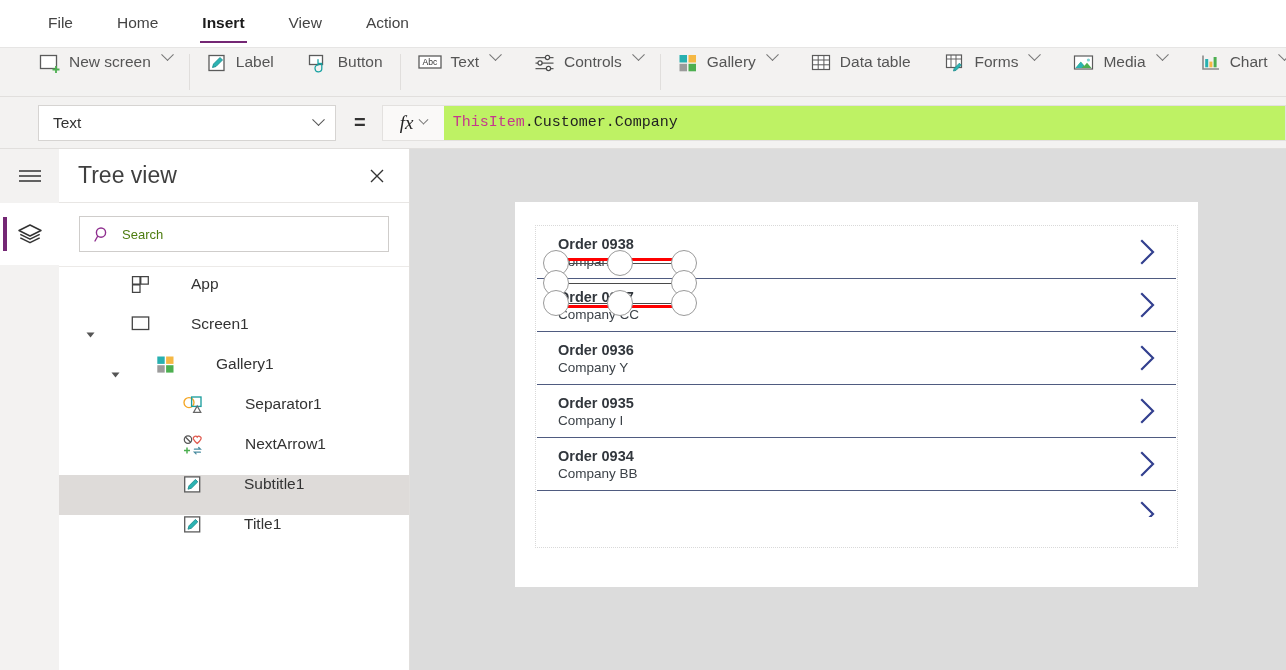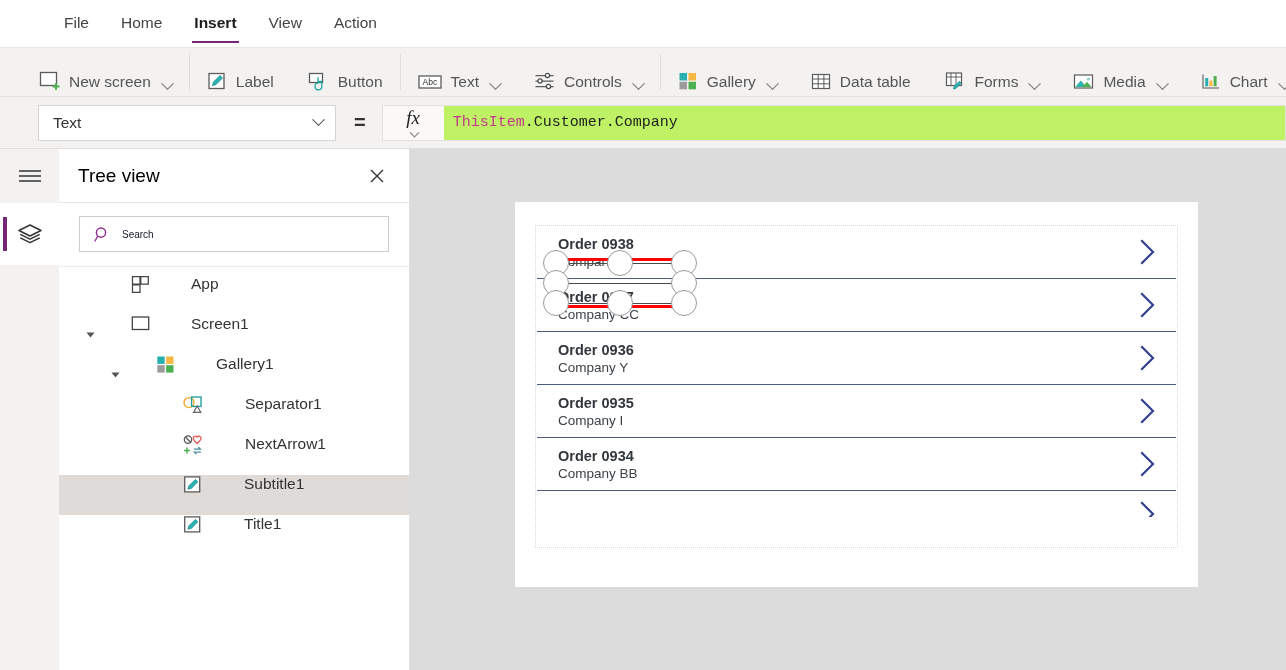--- a/index.html
+++ b/index.html
@@ -12,23 +12,22 @@
     -webkit-font-smoothing: antialiased;
   }
 
   
   .menubar {
     height: 47px;
     background: #ffffff;
     display: flex;
     align-items: center;
     padding-left: 32px;
-    gap: 0px;
+    gap: 12px;
     position: relative;
-    margin-left: 16px;
   }
   .menu-item {
     font-size: 15.5px;
     color: #444444;
     padding: 0 16px;
     line-height: 46px;
     height: 47px;
     cursor: pointer;
     position: relative;
     white-space: nowrap;
@@ -52,21 +51,21 @@
     border-top: 1px solid #e6e5e4;
     border-bottom: 1px solid #e1dfdd;
     display: flex;
     align-items: center;
     padding-left: 22px;
     overflow: hidden;
     white-space: nowrap;
   }
   .rb {
     display: flex;
-    align-items: flex-end;
+    align-items: flex-start;
     gap: 9px;
     padding: 0 17px;
     height: 38px;
     cursor: pointer;
     flex: none;
   }
   .rb .lbl {
     font-size: 15.5px;
     color: #555555;
     white-space: nowrap;
@@ -117,21 +116,20 @@
   .fxbtn {
     width: 62px; height: 36px;
     background: #faf9f8;
     border: 1px solid #e3e1df;
     border-right: none;
     display: flex;
     align-items: center;
     justify-content: center;
     gap: 3px;
     cursor: pointer;
-    flex-direction: column;
   }
   .fxbtn .fx {
     font-family: "Liberation Serif", serif;
     font-style: italic;
     font-size: 19px;
     color: #222;
   }
   .fxbtn .caret { width: 7px; height: 7px; border-width: 1.3px; }
   .formula-input {
     flex: 1;
@@ -202,22 +200,22 @@
   }
   .tree-head {
     height: 54px;
     display: flex;
     align-items: center;
     padding: 0 18px 0 19px;
     border-bottom: 1px solid #e8e6e4;
     flex: none;
   }
   .tree-title {
-    font-size: 19px;
-    color: #000000;
+    font-size: 23px;
+    color: #404040;
     flex: 1;
   }
   .close-x {
     width: 28px; height: 28px;
     display: flex;
     align-items: center;
     justify-content: center;
     cursor: pointer;
   }
   .search-wrap {
@@ -229,22 +227,22 @@
     height: 36px;
     border: 1px solid #cfcdcb;
     background: #fff;
     display: flex;
     align-items: center;
     padding-left: 14px;
     gap: 11px;
     cursor: text;
   }
   .search-box .ph {
-    font-size: 10px;
-    color: #0f172a;
+    font-size: 13px;
+    color: #4d7c0f;
   }
   .treelist {
     flex: 1;
     overflow: hidden;
     padding-top: 8px;
   }
   .tnode {
     height: 40px;
     display: flex;
     align-items: flex-start;

